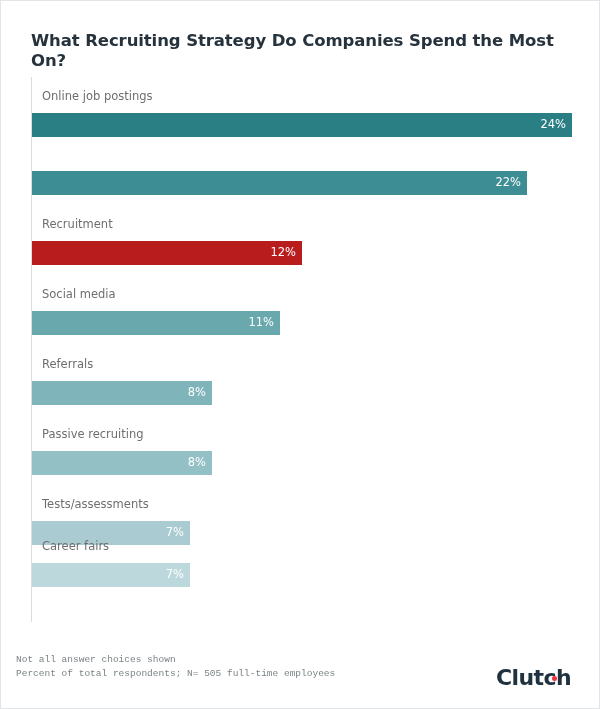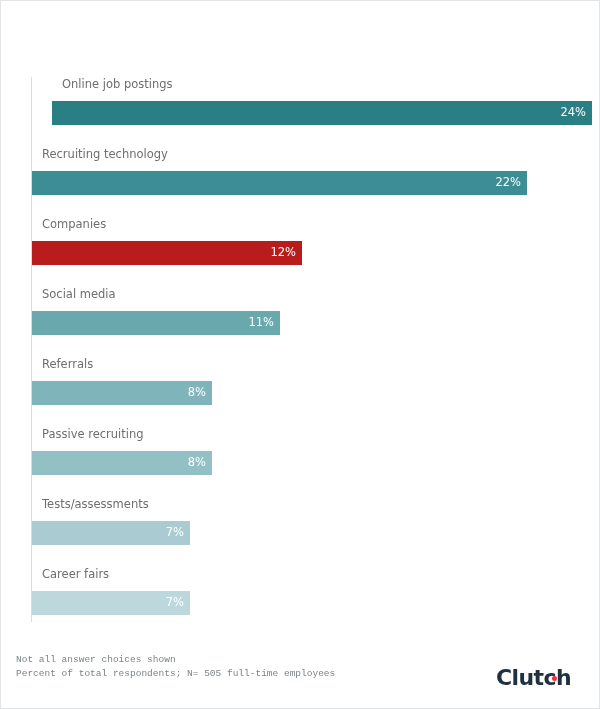--- a/index.html
+++ b/index.html
@@ -117,42 +117,42 @@
     background: #ee3243;
     right: 14.5px;
     top: 9px;
   }
 </style>
 </head>
 <body>
 
 <div class="canvas">
 
+  <div class="chart-title">What Recruiting Strategy Do Companies Spend the Most On?</div>
 
   <div class="plot">
     <div class="axis-line"></div>
     <div id="bars">
-        <div class="bar-group" style="top: 0px; margin-left: 20px;">
+        <div class="bar-group" style="top: 12px;">
           <div class="bar-label">Online job postings</div>
           <div class="bar-track">
             <div class="bar-fill" style="width: 540px; background: rgb(42, 127, 133);">
               <span class="bar-value">24%</span>
             </div>
           </div>
         </div>
         <div class="bar-group" style="top: 70px;">
-          <div class="bar-label">Recruiting technology</div>
           <div class="bar-track">
             <div class="bar-fill" style="width: 495px; background: rgb(60, 142, 148); padding-left: 20px;">
               <span class="bar-value">22%</span>
             </div>
           </div>
         </div>
         <div class="bar-group" style="top: 140px;">
-          <div class="bar-label">Companies</div>
+          <div class="bar-label">Recruitment</div>
           <div class="bar-track">
             <div class="bar-fill" style="width: 270px; background: #b91c1c;">
               <span class="bar-value">12%</span>
             </div>
           </div>
         </div>
         <div class="bar-group" style="top: 210px;">
           <div class="bar-label">Social media</div>
           <div class="bar-track">
             <div class="bar-fill" style="width: 248px; background: rgb(105, 169, 174);">
@@ -177,21 +177,21 @@
           </div>
         </div>
         <div class="bar-group" style="top: 420px;">
           <div class="bar-label">Tests/assessments</div>
           <div class="bar-track">
             <div class="bar-fill" style="width: 158px; background: rgb(169, 203, 209);">
               <span class="bar-value">7%</span>
             </div>
           </div>
         </div>
-        <div class="bar-group" style="top: 490px;">
+        <div class="bar-group" style="top: 462px;">
           <div class="bar-label">Career fairs</div>
           <div class="bar-track">
             <div class="bar-fill" style="width: 158px; background: rgb(188, 216, 221);">
               <span class="bar-value">7%</span>
             </div>
           </div>
         </div>
       </div>
   </div>
 

